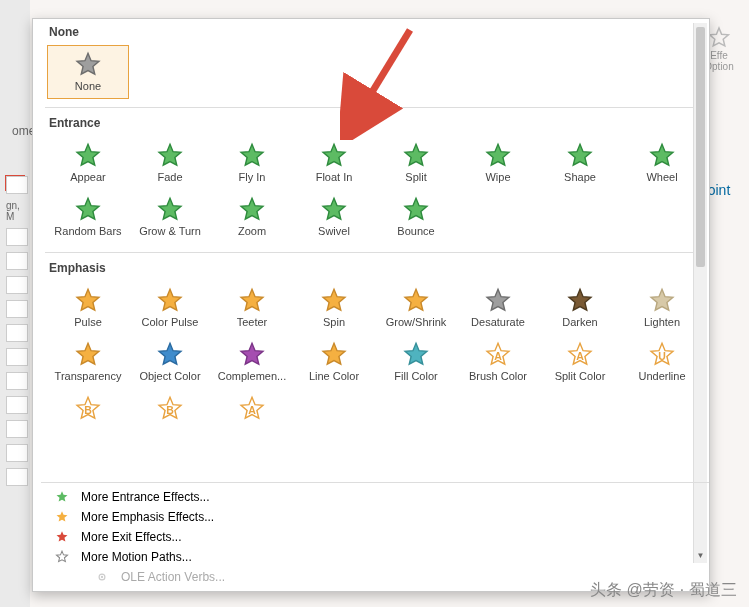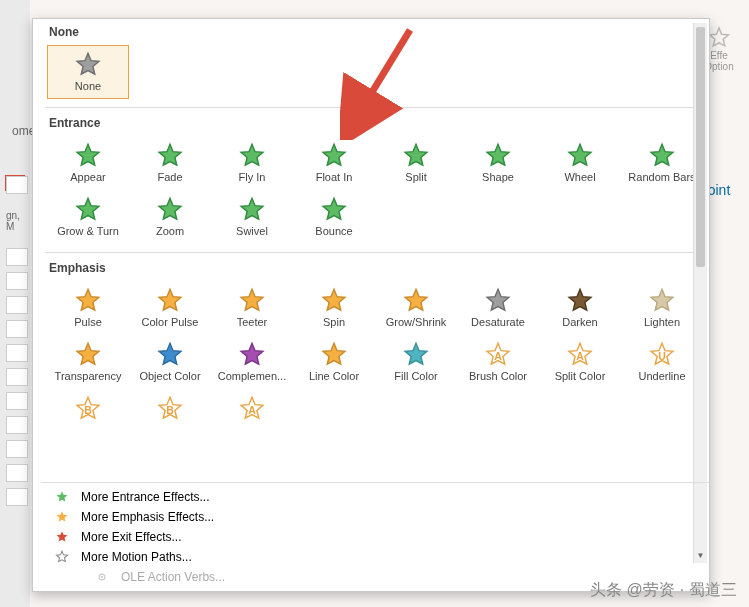--- a/index.html
+++ b/index.html
@@ -34,21 +34,21 @@
 </style>
 </head>
 <body>
 
 <div class="bg"></div>
 <div class="leftstrip"></div>
 <div class="hometab">ome</div>
 <div class="slide-red"></div>
 <div class="thumbs">
   <div class="thumb" style="margin-top:30px"></div>
-  <div style="font-size:10px;color:#666;margin:16px 0">gn, M</div>
+  <div style="font-size:10px;color:#666;margin:6px 0">gn, M</div>
   <div class="thumb"></div>
   <div class="thumb"></div>
   <div class="thumb"></div>
   <div class="thumb"></div>
   <div class="thumb"></div>
   <div class="thumb"></div>
   <div class="thumb"></div>
   <div class="thumb"></div>
   <div class="thumb"></div>
   <div class="thumb"></div>
@@ -120,20 +120,28 @@
           </div>
           <div class="item-label">Float In</div>
         </div>
         <div class="item">
           <div class="icon-wrap">
             <svg width="28" height="28" viewBox="0 0 24 24">
               <path d="M12 2l2.6 6.3 6.8.5-5.2 4.5 1.6 6.6L12 16.8 6.2 19.9l1.6-6.6L2.6 8.8l6.8-.5z" fill="#5dbb63" stroke="#2e8b3d" stroke-width="1.2"></path>
             </svg>
           </div>
           <div class="item-label">Split</div>
+        </div>
+        <div class="item">
+          <div class="icon-wrap">
+            <svg width="28" height="28" viewBox="0 0 24 24">
+              <path d="M12 2l2.6 6.3 6.8.5-5.2 4.5 1.6 6.6L12 16.8 6.2 19.9l1.6-6.6L2.6 8.8l6.8-.5z" fill="#5dbb63" stroke="#2e8b3d" stroke-width="1.2"></path>
+            </svg>
+          </div>
+          <div class="item-label">Wipe</div>
         </div>
         <div class="item">
           <div class="icon-wrap">
             <svg width="28" height="28" viewBox="0 0 24 24">
               <path d="M12 2l2.6 6.3 6.8.5-5.2 4.5 1.6 6.6L12 16.8 6.2 19.9l1.6-6.6L2.6 8.8l6.8-.5z" fill="#5dbb63" stroke="#2e8b3d" stroke-width="1.2"></path>
             </svg>
           </div>
           <div class="item-label">Shape</div>
         </div>
         <div class="item">

